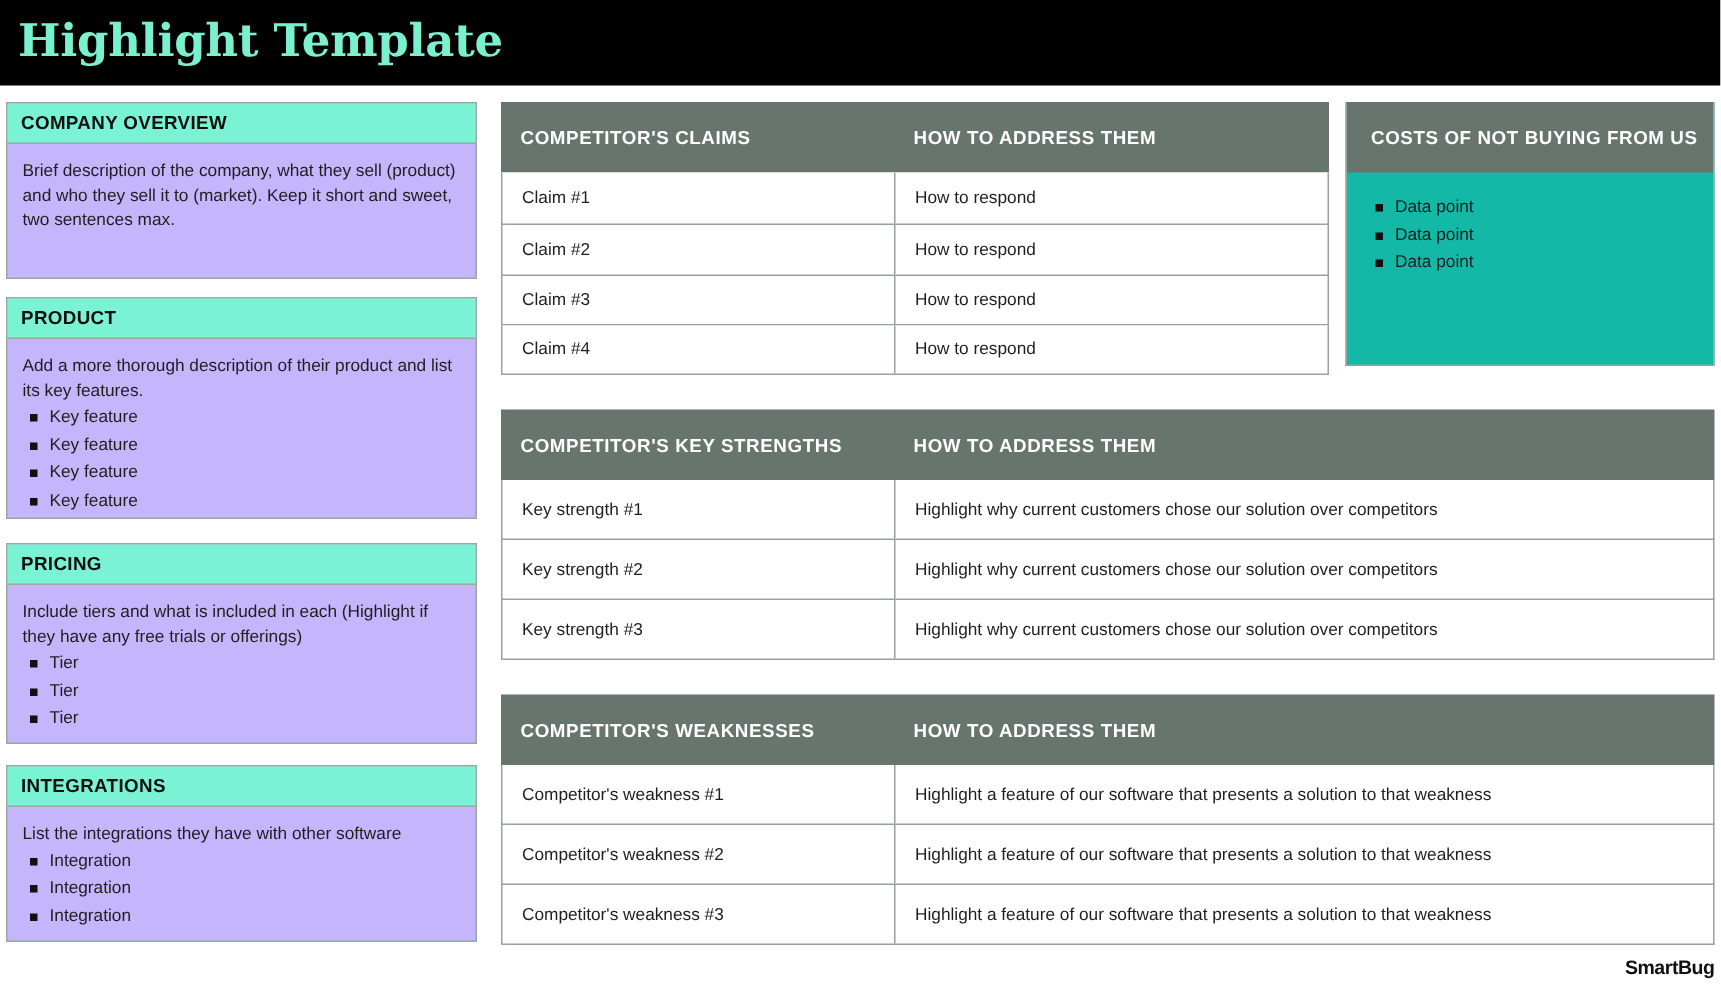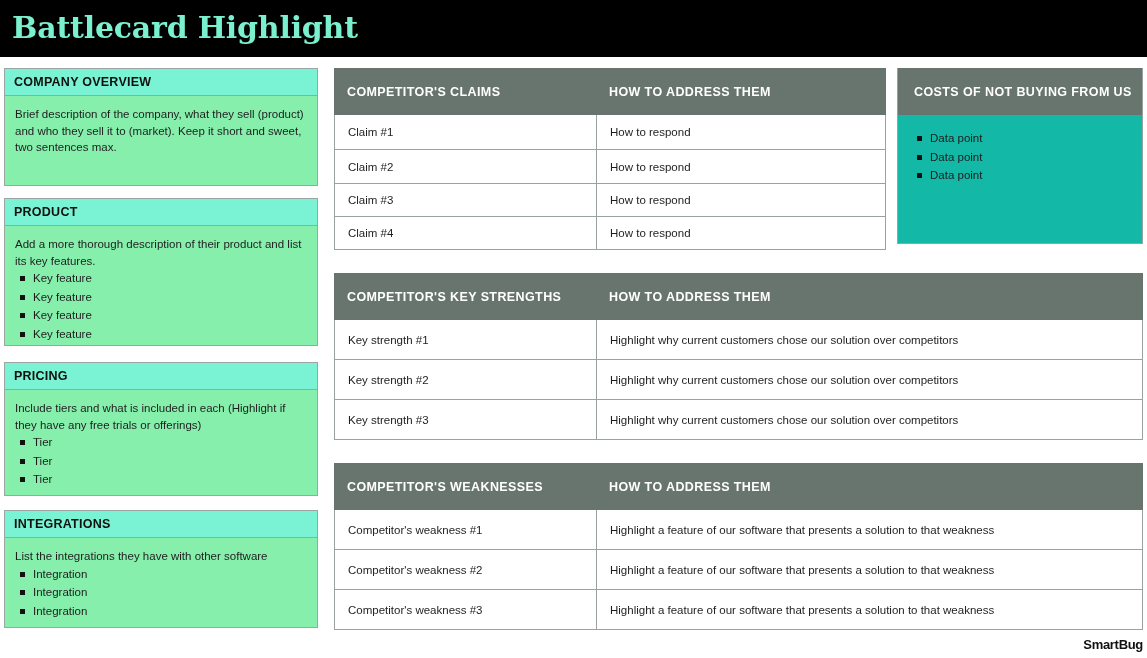--- a/index.html
+++ b/index.html
@@ -33,21 +33,21 @@
     font-size: 30px;
     letter-spacing: -0.2px;
     color: #7af0cf;
     white-space: nowrap;
   }
 
   
   .panel {
     position: absolute;
     border: 1px solid #9ba5a1;
-    background: #86efac;
+    background: #c4b5fd;
     box-sizing: border-box;
   }
   .panel-head {
     background: #79f3d4;
     border-bottom: 1px solid #9ba5a1;
     height: 27px;
     line-height: 27px;
     padding-left: 9px;
     font-size: 12.5px;
     font-weight: bold;
@@ -163,21 +163,21 @@
     font-size: 13px;
     font-weight: bold;
     letter-spacing: -0.3px;
     color: #111111;
   }
 </style>
 </head>
 <body>
 
 <div class="titlebar">
-  <div class="titlebar-text">Battlecard Highlight</div>
+  <div class="titlebar-text">Highlight Template</div>
 </div>
 
 <div class="panel" style="left:4px; top:68px; width:314px; height:118px;">
   <div class="panel-head">COMPANY OVERVIEW</div>
   <div class="panel-body">
     <p>Brief description of the company, what they sell (product) and who they sell it to (market). Keep it short and sweet, two sentences max.</p>
   </div>
 </div>
 
 <div class="panel" style="left:4px; top:198px; width:314px; height:148px;">

